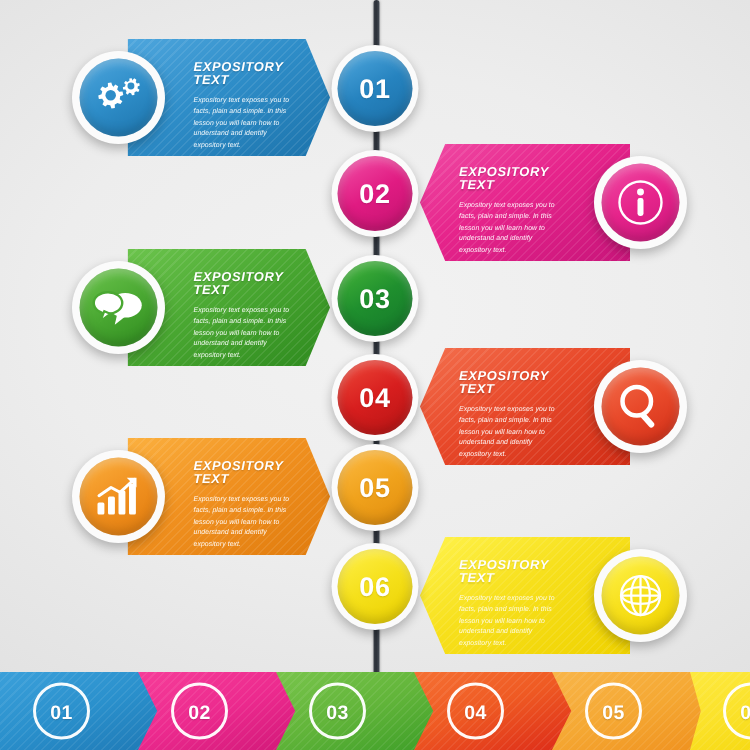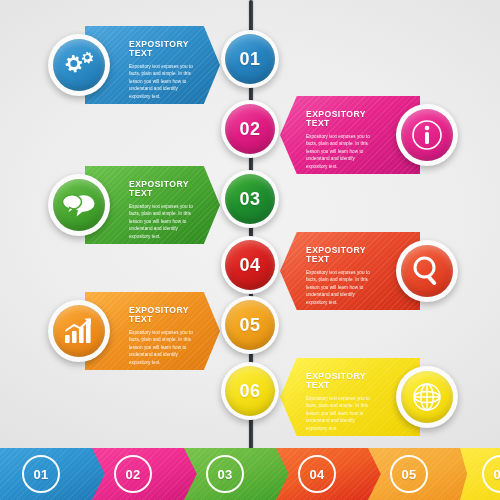--- a/index.html
+++ b/index.html
@@ -22,20 +22,21 @@
     box-shadow:0 0 2px rgba(0,0,0,.35);
   }
 
   
   .row{position:absolute;left:0;width:500px;height:86px;}
 
   
   .panel{
     position:absolute;top:0;height:78px;
     box-shadow:2px 4px 9px rgba(0,0,0,.22);
+    font-style:italic;
   }
   .panel .sheen{
     position:absolute;inset:0;
     background-image:repeating-linear-gradient(135deg,
        rgba(255,255,255,.085) 0px, rgba(255,255,255,.085) 1px,
        rgba(255,255,255,0) 1px, rgba(255,255,255,0) 4px);
   }
   .panel-left{
     left:85px;width:135px;
     clip-path:polygon(0 0,88% 0,100% 50%,88% 100%,0 100%);

